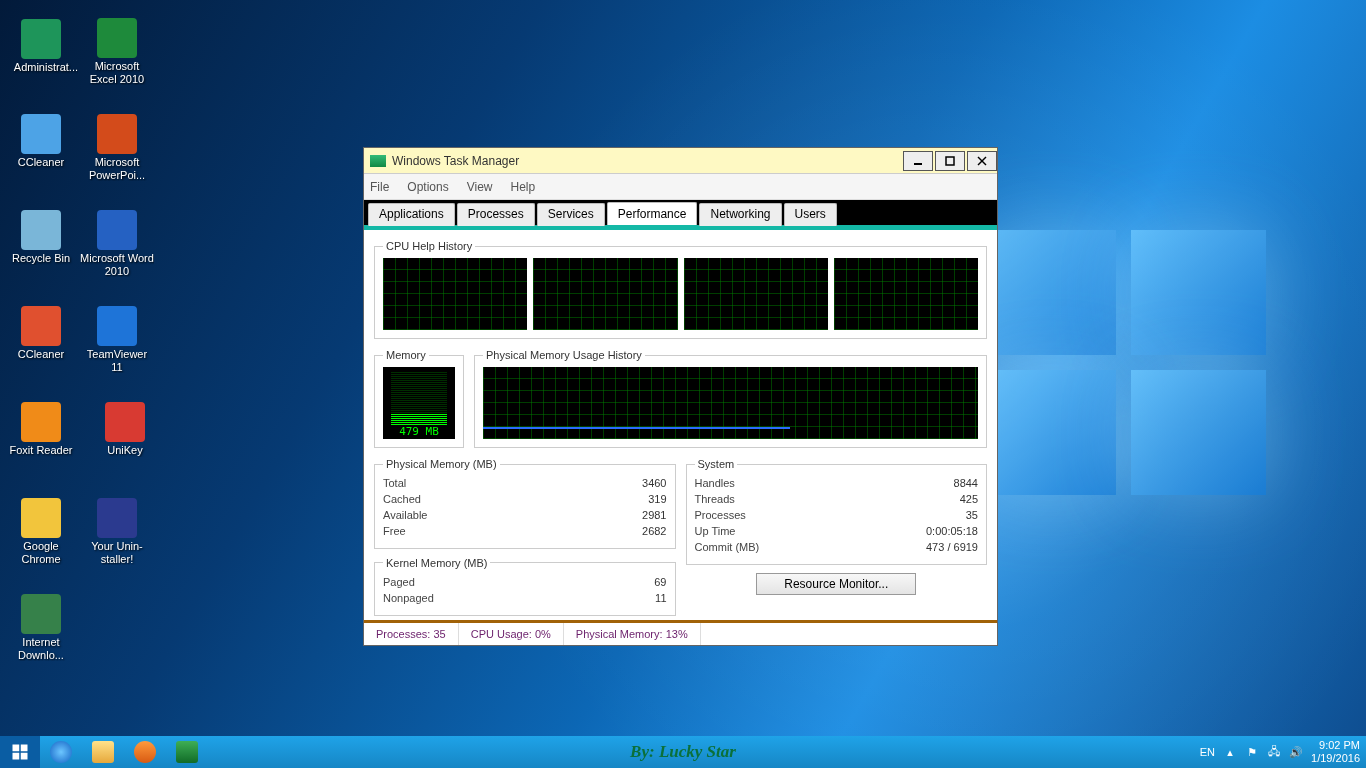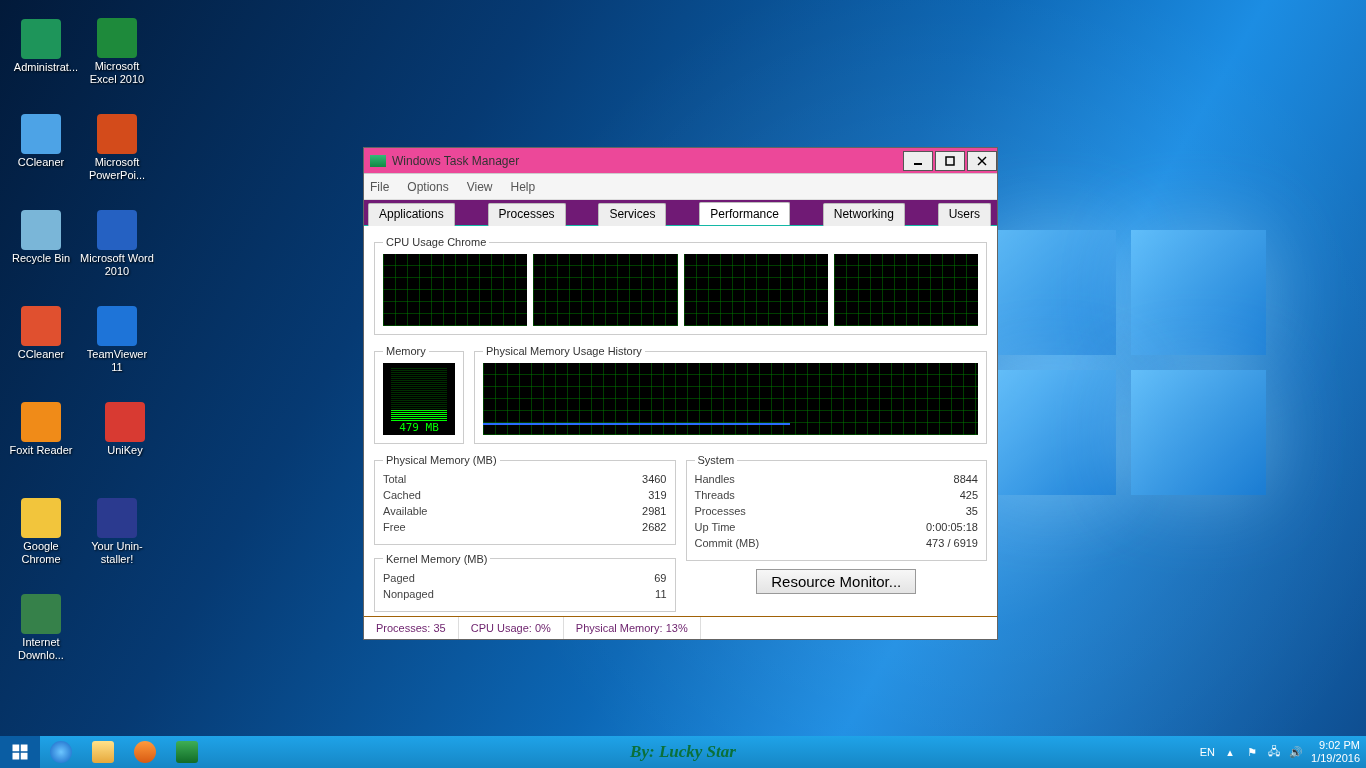--- a/index.html
+++ b/index.html
@@ -30,29 +30,29 @@
 .tb-start svg { width:18px; height:18px; fill:#fff; }
 .tb-item { width:42px; height:100%; display:flex; align-items:center; justify-content:center; }
 .tb-item .ico { width:22px; height:22px; border-radius:3px; }
 .tb-text { position:absolute; left:50%; transform:translateX(-50%); color:#0b703a; font-weight:bold; font-size:17px; font-family: Georgia, serif; font-style:italic; }
 .tb-right { margin-left:auto; display:flex; align-items:center; color:#fff; font-size:11px; height:100%; padding-right:6px; gap:8px; }
 .tb-clock { text-align:right; line-height:1.15; }
 .tb-trayico{ width:14px; height:14px; display:flex; align-items:center; justify-content:center; color:#fff; }
 
 
 .window { position:absolute; left:363px; top:147px; width:635px; background:#fff; border:1px solid #646464; box-shadow: 0 0 0 1px #fff inset; }
-.titlebar { height:26px; background:#ec4899; display:flex; align-items:center; padding-left:6px; border-bottom:1px solid #ccc; }
+.titlebar { height:26px; background:#fef9c3; display:flex; align-items:center; padding-left:6px; border-bottom:1px solid #ccc; }
 .titlebar .ticon{ width:16px; height:12px; background:linear-gradient(#3b7,#184); margin-right:6px; }
 .titlebar .ttl { font-size:12px; color:#333; }
 .titlebar .tbtns{ margin-left:auto; display:flex; }
 .titlebar .tbtn{ width:30px; height:20px; border:1px solid #555; background:#eee; display:flex; align-items:center; justify-content:center; font-family:Arial; font-size:12px; font-weight:bold; margin-left:2px; }
 .menubar { height:26px; background:#f5f5f5; display:flex; align-items:center; padding: 0 6px; font-size:12px; color:#555; gap:18px; border-bottom:1px solid #ddd;}
 .menubar span{ cursor:default; }
 
-.tabs { display:flex; padding: 2px 4px 0; border-bottom:1px solid #14b8a6; background:#701a75;justify-content:space-between; }
+.tabs { display:flex; padding: 2px 4px 0; border-bottom:5px solid #14b8a6; background:#000000; }
 .tab { border:1px solid #bbb; border-bottom:none; background:#eee; font-size:12px; padding:3px 10px; margin-right:2px; border-radius:2px 2px 0 0; position:relative; top:1px; }
 .tab.active { background:#fff; z-index:2; padding-top:4px; padding-bottom:4px; top:0; }
 
 .body { padding: 10px 10px 4px; }
 
 fieldset { border:1px solid #ccc; padding: 6px 8px 8px; margin:0; }
 legend { font-size:11px; color:#333; padding: 0 3px; }
 
 .toprow, .midrow { display:flex; gap:10px; }
 .gauge-box { width:88px; }
@@ -72,23 +72,23 @@
 .mem-hist .graph { height:72px; }
 .mem-hist .line { position:absolute; left:0; height:2px; background:#2a6bff; }
 
 .midrow { margin-top:10px; }
 
 .stats-row { display:flex; gap:10px; margin-top:10px; }
 .stats-col { flex:1; }
 .kv { font-size:11px; color:#333; display:flex; justify-content:space-between; line-height:1.45; }
 .kv span:first-child{ color:#444; }
 
-.resbtn { display:block; margin:8px auto 0; width:160px; font-size:15px; padding:3px 0; border:1px solid #999; background:linear-gradient(#f7f7f7,#e4e4e4); }
-
-.statusbar { border-top:1px solid #a16207; display:flex; font-size:11px; color:#6b1f6b; }
+.resbtn { display:block; margin:8px auto 0; width:160px; font-size:12px; padding:3px 0; border:1px solid #999; background:linear-gradient(#f7f7f7,#e4e4e4); }
+
+.statusbar { border-top:3px solid #a16207; display:flex; font-size:11px; color:#6b1f6b; }
 .statusbar div{ padding:5px 12px; border-right:1px solid #ddd; }
 </style>
 </head>
 <body>
 
 <div class="wallpaper">
   <div class="winlogo">
     <div class="pane p1"></div>
       <div class="pane p2"></div>
       <div class="pane p3"></div>
@@ -185,21 +185,21 @@
       <div class="tab">Processes</div>
       <div class="tab">Services</div>
       <div class="tab active">Performance</div>
       <div class="tab">Networking</div>
       <div class="tab">Users</div>
     </div>
 
   <div class="body">
     <div class="toprow">
       <fieldset class="history-box">
-        <legend>CPU Usage Chrome</legend>
+        <legend>CPU Help History</legend>
         <div class="cpu-hist">
           <div class="graph">
               <div class="grid"></div>
               <svg viewBox="0 0 100 72" preserveAspectRatio="none">
                 <polyline fill="none" stroke="#00ff00" stroke-width="1" points="0,70 6,62 11,70 15,58 20,68 28,70 34,60 40,69 48,55 55,69 63,66 70,70 80,68 90,70 100,70"></polyline>
               </svg>
             </div>
           <div class="graph">
               <div class="grid"></div>
               <svg viewBox="0 0 100 72" preserveAspectRatio="none">

